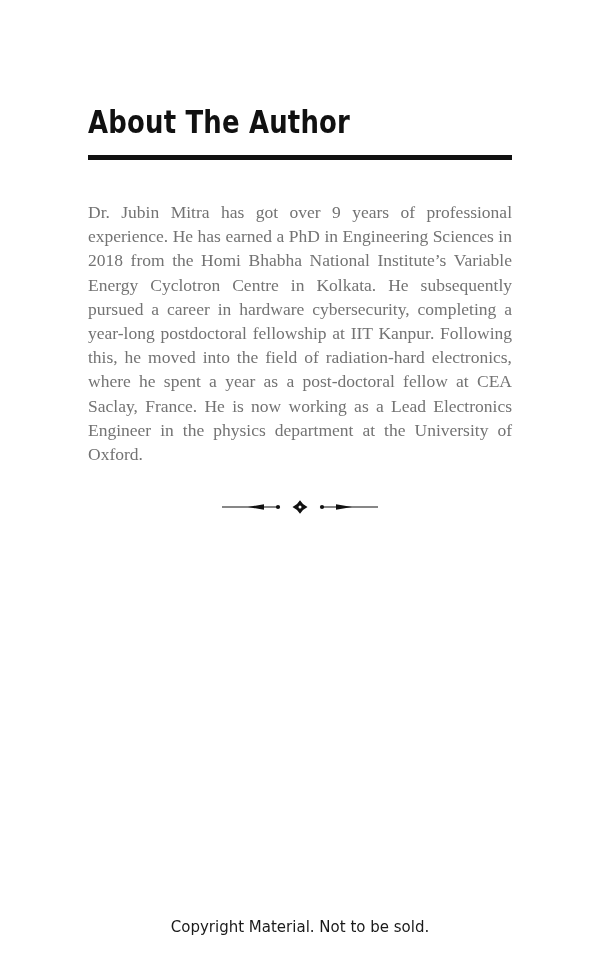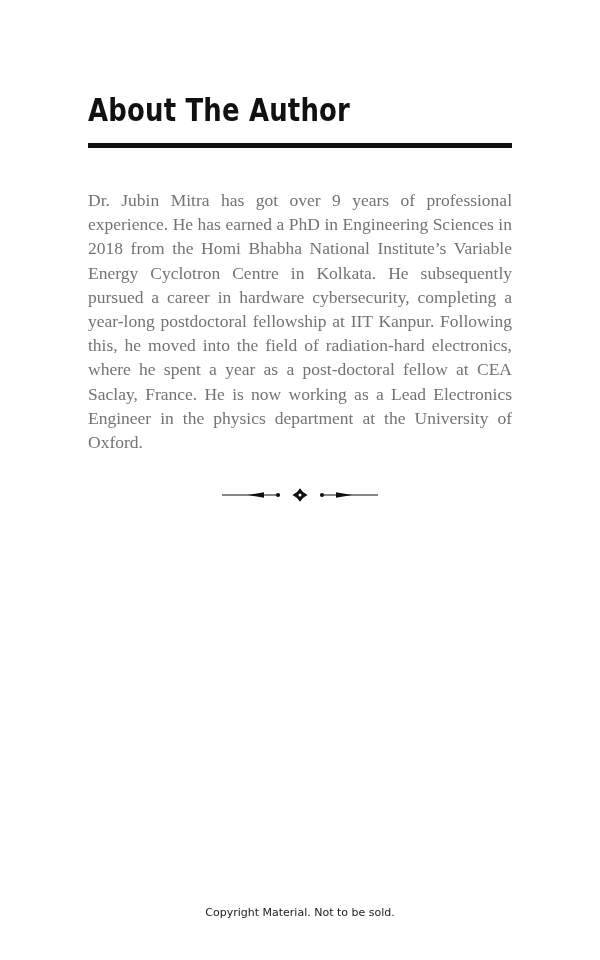--- a/index.html
+++ b/index.html
@@ -11,21 +11,21 @@
     height: 960px;
     background: #ffffff;
     font-family: "Liberation Serif", serif;
     color: #000000;
     overflow: hidden;
     position: relative;
   }
 
   .page {
     position: absolute;
-    top: 4px;
+    top: 16px;
     left: 0;
     width: 600px;
     height: 760px;
     box-sizing: border-box;
     text-decoration: underline;
   }
 
   .content {
     position: absolute;
     left: 88px;
@@ -78,21 +78,21 @@
     display: block;
   }
 
   .footer {
     position: absolute;
     left: 0;
     top: 902px;
     width: 600px;
     text-align: center;
     font-family: "DejaVu Sans", sans-serif;
-    font-size: 11px;
+    font-size: 15px;
     color: #1a1a1a;
   }
 </style>
 </head>
 <body>
 
 <div class="page">
 
   <div class="content">
 

